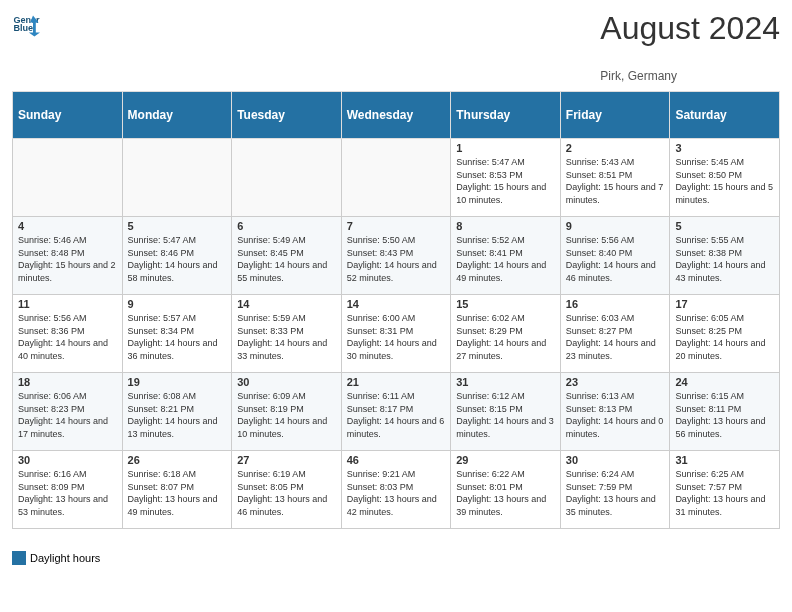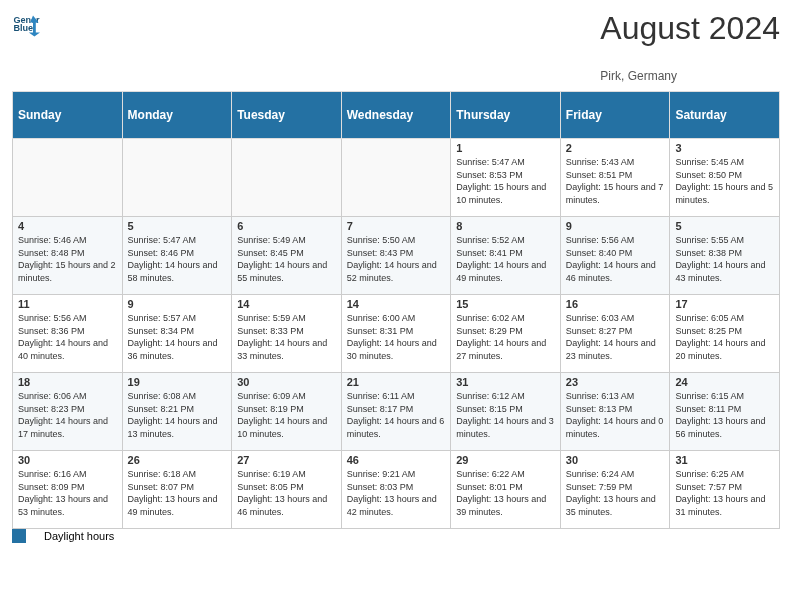--- a/index.html
+++ b/index.html
@@ -79,22 +79,22 @@
       font-size: 9px;
       line-height: 1.4;
       color: #333;
     }
     .empty-cell {
       background: #f9f9f9 !important;
     }
     .legend {
       display: flex;
       align-items: center;
-      gap: 18px;
-      margin-top: 0;
+      gap: 4px;
+      margin-top: 22px;
       font-size: 11px;
     }
     .legend-box {
       width: 14px;
       height: 14px;
       background: #2471a3;
     }
   </style>
 </head>
 <body>

